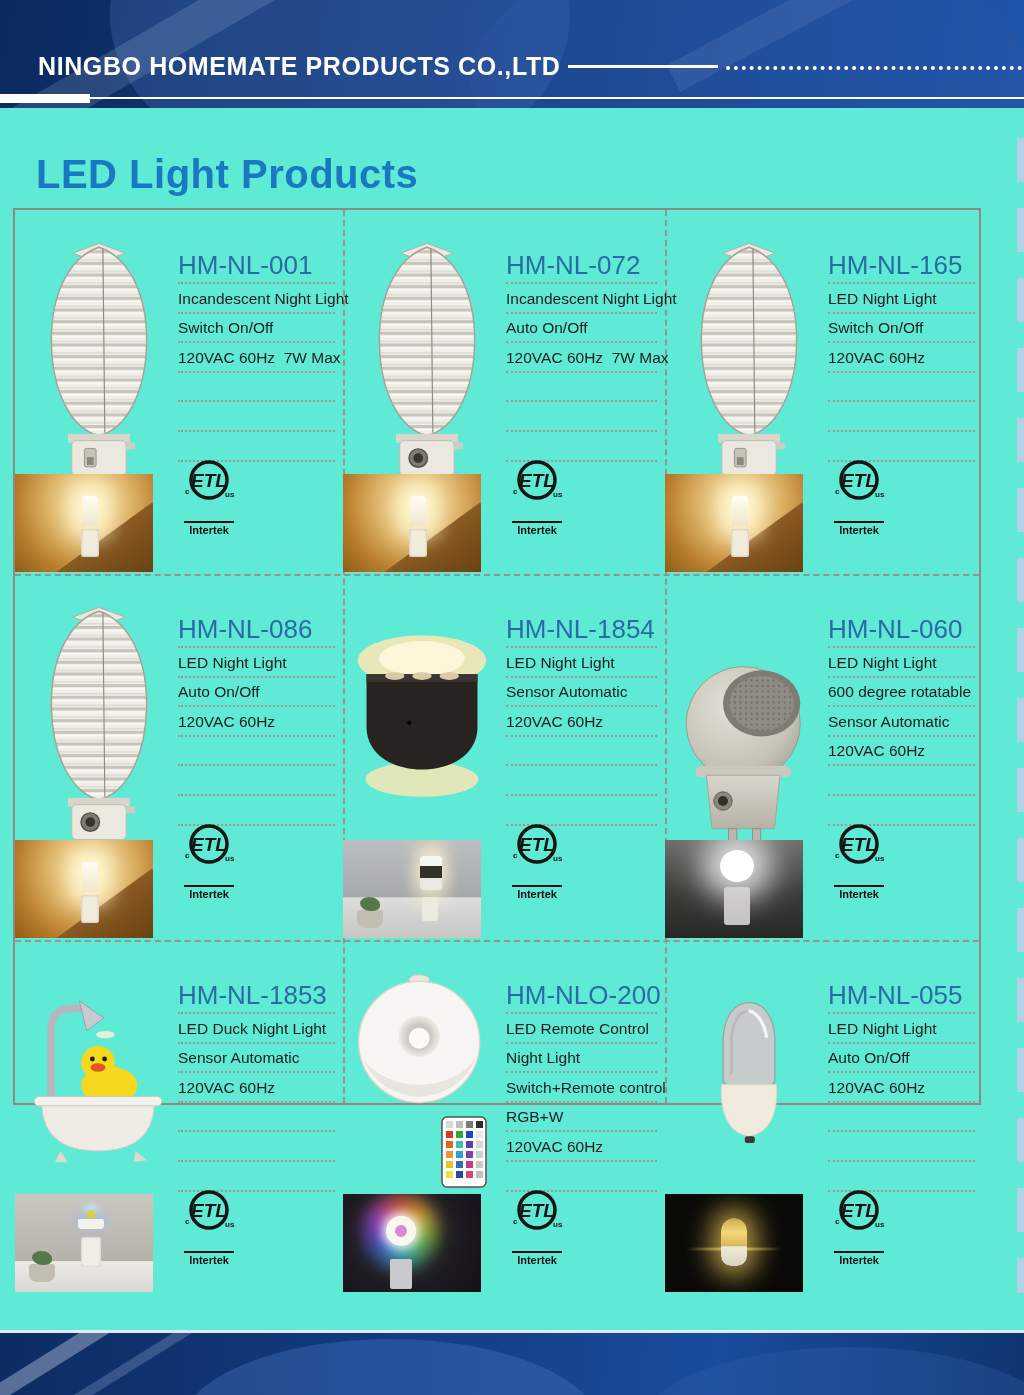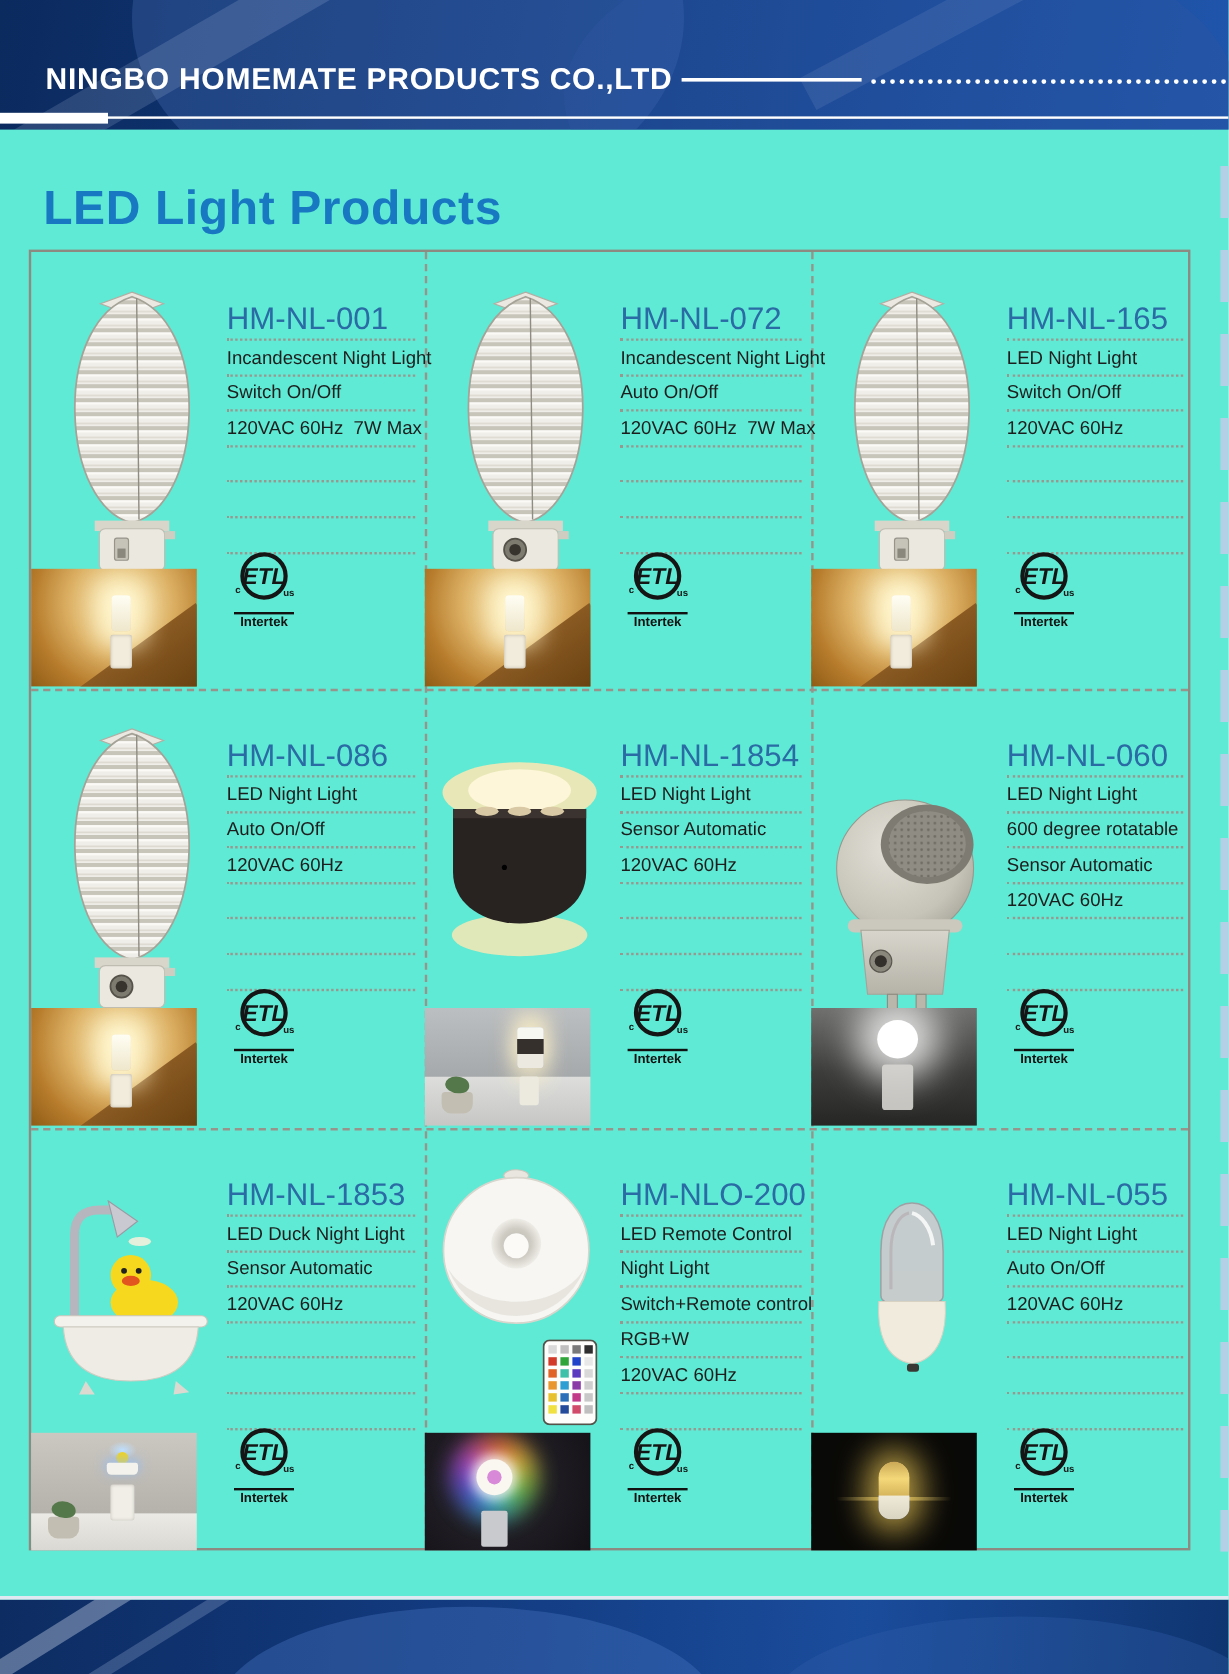--- a/index.html
+++ b/index.html
@@ -22,38 +22,38 @@
   .hline{flex:none;width:150px;height:3px;background:#ffffff;}
   .hdots{flex:1;height:0;border-top:4px dotted #ffffff;transform:translateY(1px);margin-right:2px;}
   .h-underline{position:absolute;left:0;right:0;bottom:9px;height:2.5px;background:#ffffff;}
   .h-underline-thick{position:absolute;left:0;bottom:5px;width:90px;height:9px;background:#ffffff;}
 
   
   .page-title{position:absolute;left:36px;top:152px;font-size:40px;font-weight:bold;
               color:#1879c2;letter-spacing:.5px;}
 
   
-  .grid{position:absolute;left:24px;top:208px;width:968px;height:1084px;
+  .grid{position:absolute;left:13px;top:208px;width:968px;height:897px;
         border:2px solid #8d8a82;box-sizing:border-box;}
   .vdiv,.hdiv{position:absolute;}
   .vdiv{top:0;bottom:0;border-left:2px dashed #97948b;width:0;}
   .hdiv{left:0;right:0;border-top:2px dashed #97948b;height:0;}
   .cell{position:absolute;box-sizing:border-box;}
 
   
   .info{position:absolute;left:163px;top:40px;right:8px;}
   .model{font-size:26px;color:#2b6ba5;height:30px;line-height:30px;white-space:nowrap;
          border-bottom:2px dotted #9a978e;padding-bottom:2px;}
   .srow{height:29.6px;border-bottom:2px dotted #9a978e;box-sizing:border-box;display:flex;
         align-items:flex-end;padding-bottom:4px;font-size:15.5px;color:#1d1d1d;white-space:pre;}
   .etl{position:absolute;left:168px;top:248px;width:64px;}
   .etl-t{font:italic bold 19px "Liberation Sans",sans-serif;fill:#151515;text-anchor:middle;}
   .etl-s{font:bold 8px "Liberation Sans",sans-serif;fill:#151515;}
   .intertek{font-size:11px;font-weight:bold;color:#111;width:50px;margin-left:1px;
-            border-top:2.5px solid #111;margin-top:1px;padding-top:1px;text-align:center;}
+            border-top:2.5px solid #111;margin-top:13px;padding-top:1px;text-align:center;}
 
   .art{position:absolute;}
   .art svg{display:block;width:100%;height:100%;}
   .art-ribbed{left:16px;top:28px;width:136px;height:244px;}
   .art-wall{left:6px;top:58px;width:146px;height:168px;}
   .art-dome{left:12px;top:70px;width:138px;height:222px;}
   .art-duck{left:8px;top:38px;width:150px;height:192px;}
   .art-donut{left:8px;top:26px;width:142px;height:152px;}
   .art-remote{left:98px;top:176px;width:46px;height:72px;}
   .art-capsule{left:38px;top:48px;width:92px;height:188px;}

